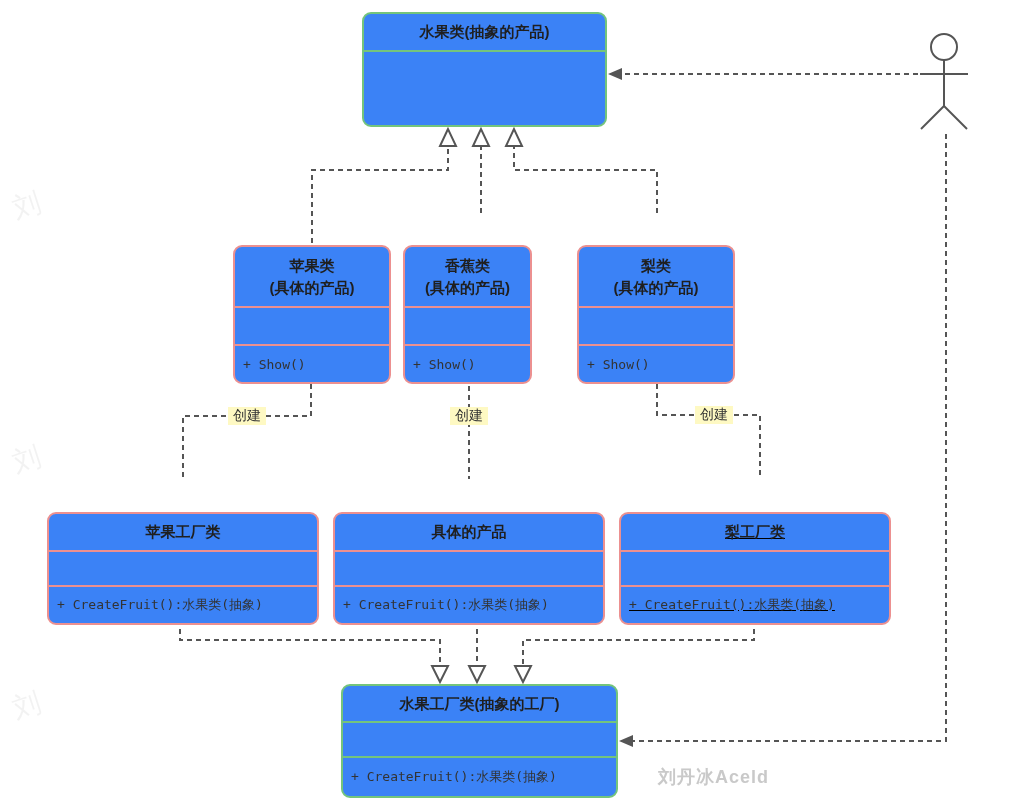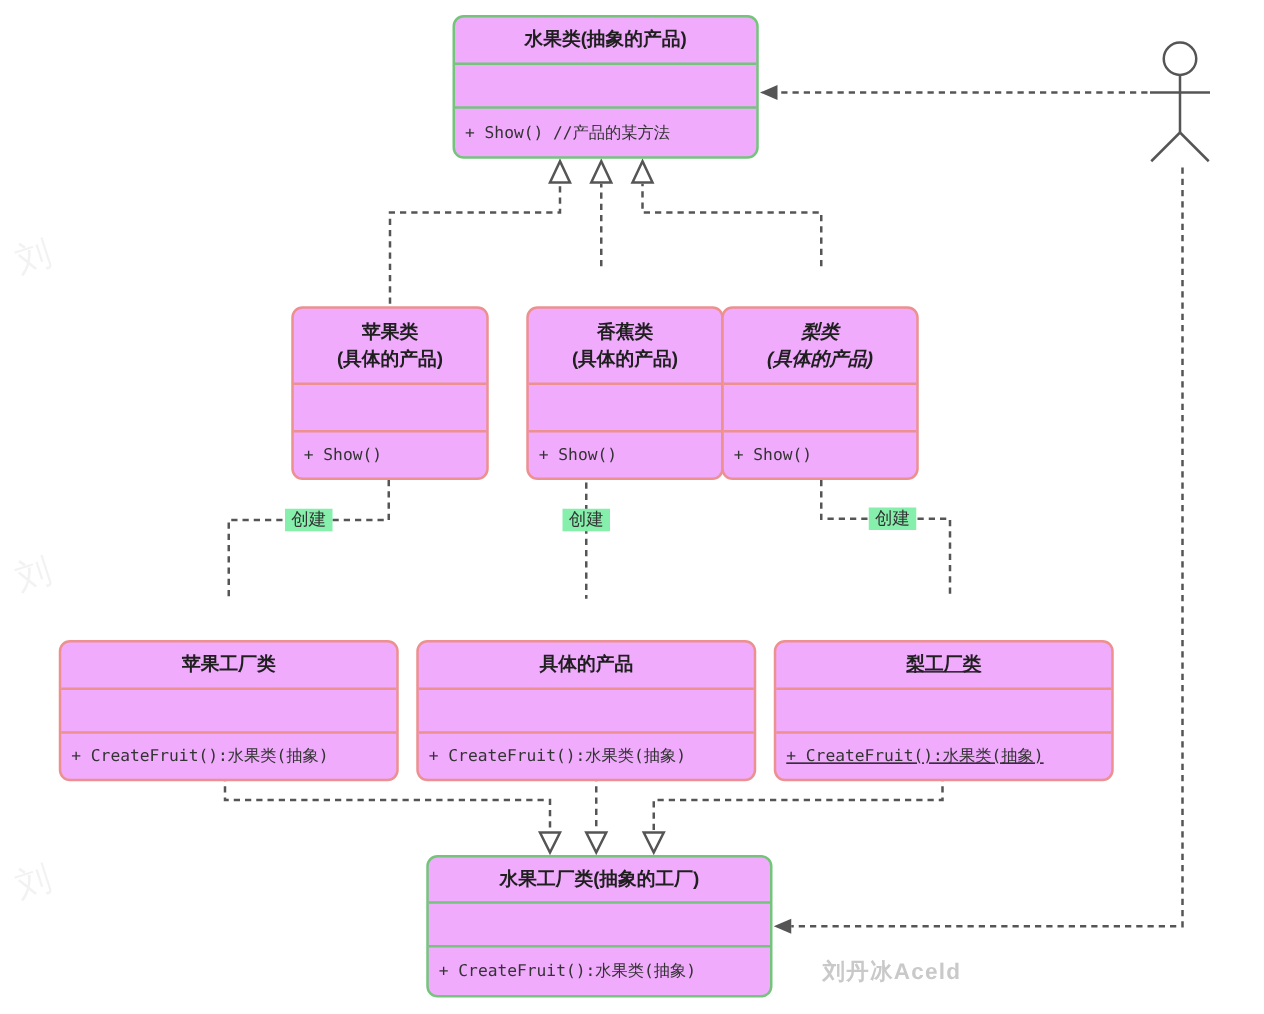--- a/index.html
+++ b/index.html
@@ -6,21 +6,21 @@
   #canvas{
     position:relative;
     width:1011px;height:811px;
     background:#ffffff;
     font-family:"Liberation Sans","DejaVu Sans",sans-serif;
     overflow:hidden;
   }
   #connectors{position:absolute;left:0;top:0;z-index:1;}
   .uml-box{
     position:absolute;z-index:2;
-    background:#f0abfc;
+    background:#3b82f6;
     border:2px solid;
     border-radius:9px;
     box-sizing:border-box;
     display:flex;flex-direction:column;
   }
   .uml-box.green{border-color:#74c47c;}
   .uml-box.pink{border-color:#ec9090;margin-top:32px;}
   .uml-title{
     display:flex;flex-direction:column;align-items:center;justify-content:center;
     font-weight:bold;font-size:15px;color:#1f1f1f;line-height:1.45;
@@ -32,21 +32,21 @@
   .uml-methods{
     border-top:2px solid;
     display:flex;align-items:center;
     font-family:"DejaVu Sans Mono","Liberation Mono",monospace;
     font-size:13px;color:#333;padding-left:8px;
     white-space:nowrap;
   }
   .edge-label{
     position:absolute;z-index:3;
     transform:translate(-50%,-50%);
-    background:#86efac;
+    background:#fef9c3;
     padding:0 5px;
     font-size:14px;color:#333;
     white-space:nowrap;
   }
   .watermark-author{
     position:absolute;z-index:3;
     left:658px;top:765px;
     font-size:18px;font-weight:bold;color:#c9c9c9;
     letter-spacing:1px;
   }
@@ -131,43 +131,42 @@
         <line x1="944" y1="106" x2="967" y2="129"></line>
       </g>
     </g>
   </svg>
 
   <div class="uml-box green" style="left:362px;top:12px;width:245px;height:115px;">
     <div class="uml-title" style="height:36px;">
       <span>水果类(抽象的产品)</span>
     </div>
     <div class="uml-attrs" style="flex:1;"></div>
-    <div class="uml-methods" style="height:38px;">+ Show() //产品的某方法</div>
   </div>
 
   <div class="uml-box pink" style="left:233px;top:213px;width:158px;height:139px;">
     <div class="uml-title" style="height:59px;">
       <span>苹果类</span>
       <span>(具体的产品)</span>
     </div>
     <div class="uml-attrs" style="flex:1;"></div>
     <div class="uml-methods" style="height:36px;">+ Show()</div>
   </div>
 
-  <div class="uml-box pink" style="left:421px;top:213px;width:158px;height:139px;">
+  <div class="uml-box pink" style="left:403px;top:213px;width:129px;height:139px;">
     <div class="uml-title" style="height:59px;">
       <span>香蕉类</span>
       <span>(具体的产品)</span>
     </div>
     <div class="uml-attrs" style="flex:1;"></div>
     <div class="uml-methods" style="height:36px;">+ Show()</div>
   </div>
 
   <div class="uml-box pink" style="left:577px;top:213px;width:158px;height:139px;">
-    <div class="uml-title" style="height:59px;font-style:italic;">
+    <div class="uml-title" style="height:59px;">
       <span>梨类</span>
       <span>(具体的产品)</span>
     </div>
     <div class="uml-attrs" style="flex:1;"></div>
     <div class="uml-methods" style="height:36px;">+ Show()</div>
   </div>
 
   <div class="uml-box pink" style="left:47px;top:480px;width:272px;height:113px;">
     <div class="uml-title" style="height:36px;">
       <span>苹果工厂类</span>

